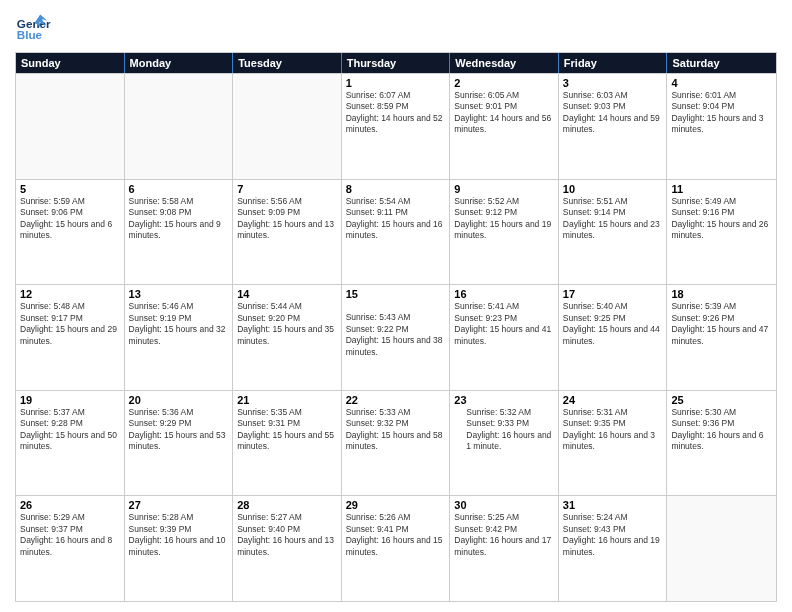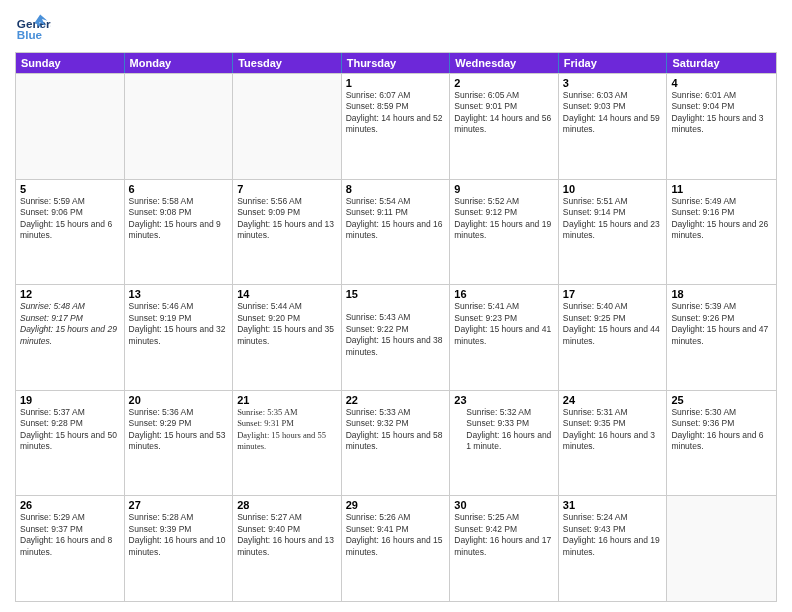--- a/index.html
+++ b/index.html
@@ -37,21 +37,21 @@
     }
     .calendar {
       flex: 1;
       display: flex;
       flex-direction: column;
       border: 1px solid #ccc;
     }
     .cal-header-row {
       display: grid;
       grid-template-columns: repeat(7, 1fr);
-      background: #6d28d9;
+      background: #0f172a;
     }
     .cal-header-cell {
       color: #fff;
       font-size: 11px;
       font-weight: bold;
       padding: 4px 5px;
       text-align: left;
       border-right: 1px solid #3a7fc8;
     }
     .cal-header-cell:last-child { border-right: none; }
@@ -197,21 +197,21 @@
           <div class="cal-cell">
             <span class="day-num">11</span>
             <div class="day-info" style="white-space: pre-line;">Sunrise: 5:49 AM
 Sunset: 9:16 PM
 Daylight: 15 hours and 26 minutes.</div>
           </div>
         </div>
         <div class="cal-row">
           <div class="cal-cell">
             <span class="day-num">12</span>
-            <div class="day-info" style="white-space: pre-line; font-style: italic;">Sunrise: 5:48 AM
+            <div class="day-info" style="white-space: pre-line;">Sunrise: 5:48 AM
 Sunset: 9:17 PM
 Daylight: 15 hours and 29 minutes.</div>
           </div>
           <div class="cal-cell">
             <span class="day-num">13</span>
             <div class="day-info" style="white-space: pre-line;">Sunrise: 5:46 AM
 Sunset: 9:19 PM
 Daylight: 15 hours and 32 minutes.</div>
           </div>
           <div class="cal-cell">
@@ -253,21 +253,21 @@
 Daylight: 15 hours and 50 minutes.</div>
           </div>
           <div class="cal-cell">
             <span class="day-num">20</span>
             <div class="day-info" style="white-space: pre-line;">Sunrise: 5:36 AM
 Sunset: 9:29 PM
 Daylight: 15 hours and 53 minutes.</div>
           </div>
           <div class="cal-cell">
             <span class="day-num">21</span>
-            <div class="day-info" style="white-space: pre-line; font-family: Liberation Serif, serif;">Sunrise: 5:35 AM
+            <div class="day-info" style="white-space: pre-line;">Sunrise: 5:35 AM
 Sunset: 9:31 PM
 Daylight: 15 hours and 55 minutes.</div>
           </div>
           <div class="cal-cell">
             <span class="day-num">22</span>
             <div class="day-info" style="white-space: pre-line;">Sunrise: 5:33 AM
 Sunset: 9:32 PM
 Daylight: 15 hours and 58 minutes.</div>
           </div>
           <div class="cal-cell">

